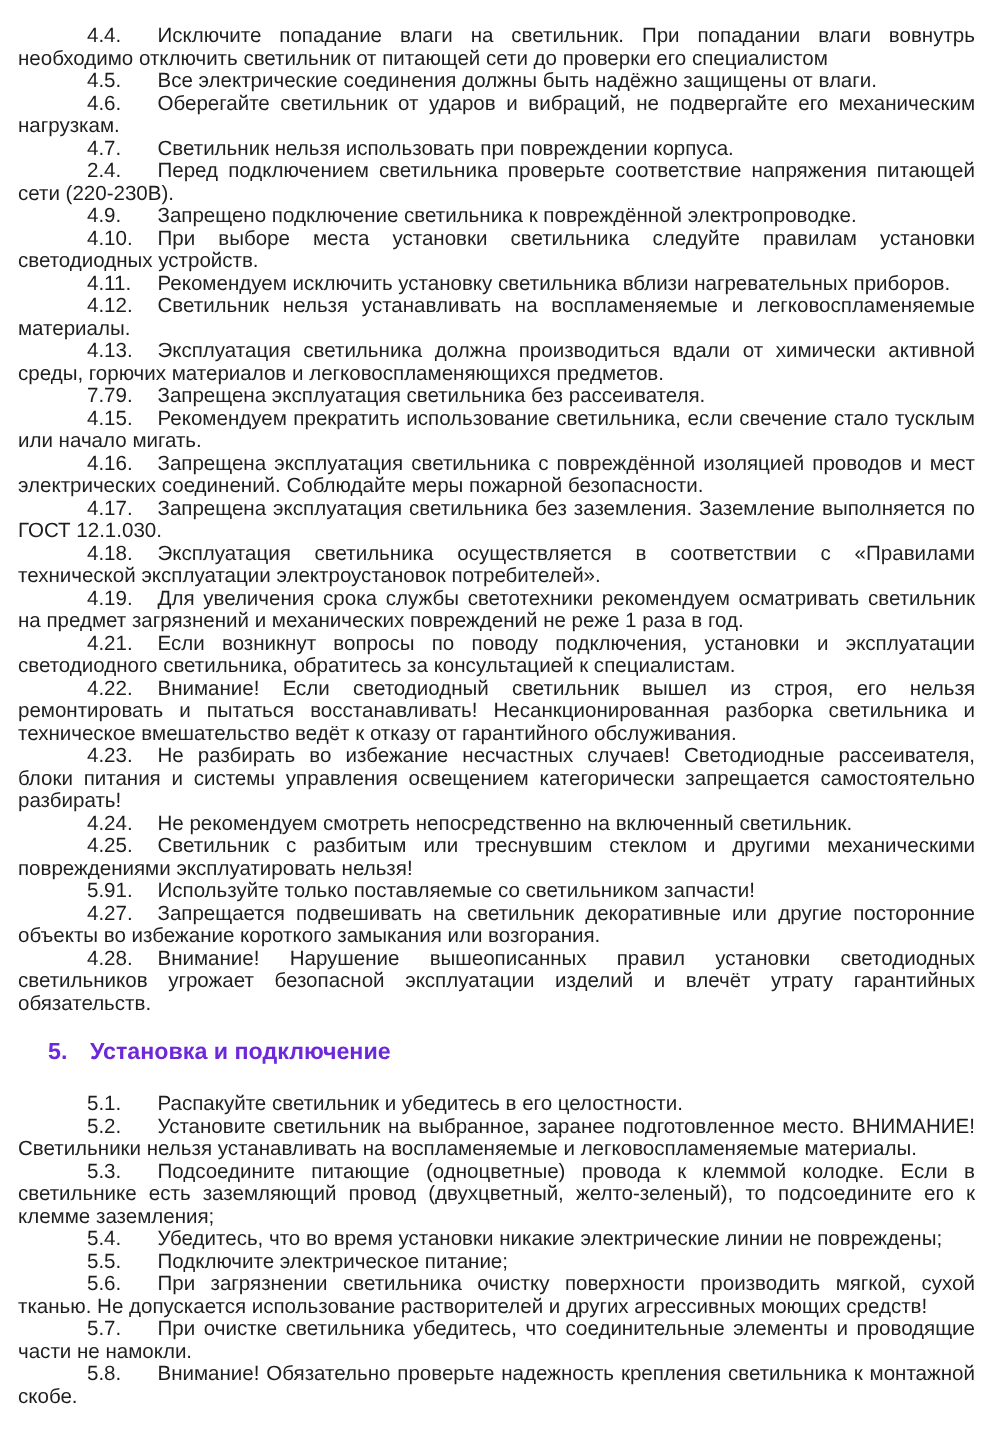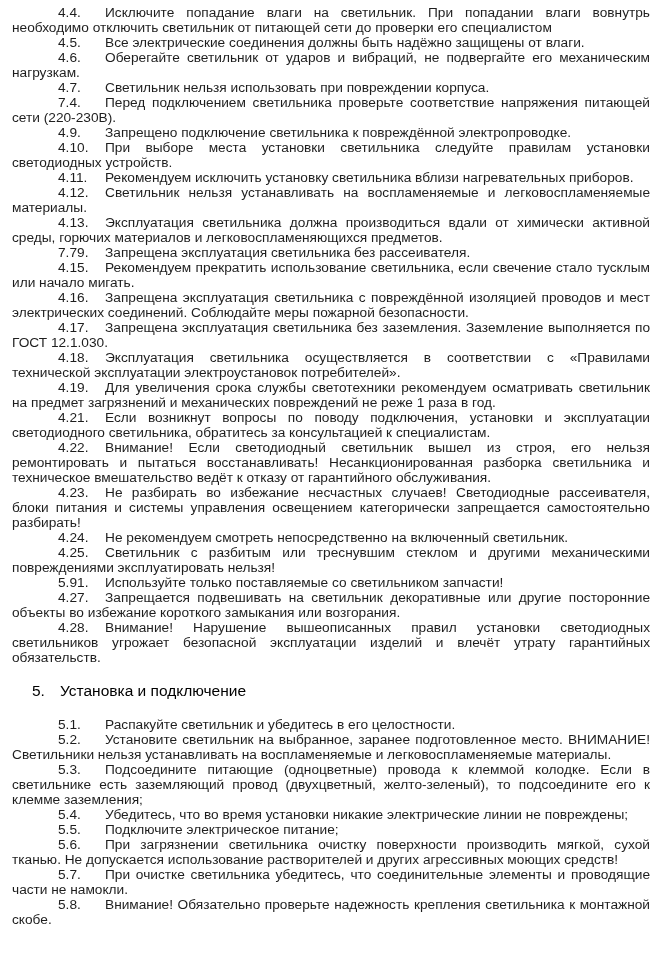--- a/index.html
+++ b/index.html
@@ -2,21 +2,21 @@
 <html lang="ru"><head>
 <meta charset="utf-8">
 <style>
   html, body { margin: 0; padding: 0; background: #ffffff; }
   .page {
     position: relative;
     width: 663px;
     height: 970px;
     box-sizing: border-box;
     background: #ffffff;
-    padding: 5px 13px 0 12px;
+    padding: 16px 13px 0 12px;
     overflow: hidden;
     font-family: "Liberation Sans", sans-serif;
     font-size: 13.7px;
     line-height: 15px;
     color: #1e1e1e;
     -webkit-font-smoothing: antialiased;
   }
   p.item {
     margin: 0;
     padding: 0;
@@ -25,41 +25,41 @@
   }
   p.item .num {
     display: inline-block;
     width: 47px;
     text-indent: 0;
     text-align: left;
   }
   h2.s5-heading {
     font-size: 15.5px;
     line-height: 17px;
-    font-weight: normal;
-    color: #000000;
+    font-weight: bold;
+    color: #6d28d9;
     margin: 17px 0 18px 20px;
     padding: 0;
   }
   h2.s5-heading .h-num {
     display: inline-block;
     width: 28px;
   }
 </style>
 </head>
 <body>
 
 <div class="page">
 
   <div id="section4-list">
       <p class="item"><span class="num">4.4.</span><span class="txt">Исключите попадание влаги на светильник. При попадании влаги вовнутрь необходимо отключить светильник от питающей сети до проверки его специалистом</span></p>
       <p class="item"><span class="num">4.5.</span><span class="txt">Все электрические соединения должны быть надёжно защищены от влаги.</span></p>
       <p class="item"><span class="num">4.6.</span><span class="txt">Оберегайте светильник от ударов и вибраций, не подвергайте его механическим нагрузкам.</span></p>
       <p class="item"><span class="num">4.7.</span><span class="txt">Светильник нельзя использовать при повреждении корпуса.</span></p>
-      <p class="item"><span class="num">7.4.</span><span class="txt">Перед подключением светильника проверьте соответствие напряжения питающей сети (220-230В).</span></p>
+      <p class="item"><span class="num">2.4.</span><span class="txt">Перед подключением светильника проверьте соответствие напряжения питающей сети (220-230В).</span></p>
       <p class="item"><span class="num">4.9.</span><span class="txt">Запрещено подключение светильника к повреждённой электропроводке.</span></p>
       <p class="item"><span class="num">4.10.</span><span class="txt">При выборе места установки светильника следуйте правилам установки светодиодных устройств.</span></p>
       <p class="item"><span class="num">4.11.</span><span class="txt">Рекомендуем исключить установку светильника вблизи нагревательных приборов.</span></p>
       <p class="item"><span class="num">4.12.</span><span class="txt">Светильник нельзя устанавливать на воспламеняемые и легковоспламеняемые материалы.</span></p>
       <p class="item"><span class="num">4.13.</span><span class="txt">Эксплуатация светильника должна производиться вдали от химически активной среды, горючих материалов и легковоспламеняющихся предметов.</span></p>
       <p class="item"><span class="num">7.79.</span><span class="txt">Запрещена эксплуатация светильника без рассеивателя.</span></p>
       <p class="item"><span class="num">4.15.</span><span class="txt">Рекомендуем прекратить использование светильника, если свечение стало тусклым или начало мигать.</span></p>
       <p class="item"><span class="num">4.16.</span><span class="txt">Запрещена эксплуатация светильника с повреждённой изоляцией проводов и мест электрических соединений. Соблюдайте меры пожарной безопасности.</span></p>
       <p class="item"><span class="num">4.17.</span><span class="txt">Запрещена эксплуатация светильника без заземления. Заземление выполняется по ГОСТ 12.1.030.</span></p>
       <p class="item"><span class="num">4.18.</span><span class="txt">Эксплуатация светильника осуществляется в соответствии с «Правилами технической эксплуатации электроустановок потребителей».</span></p>

